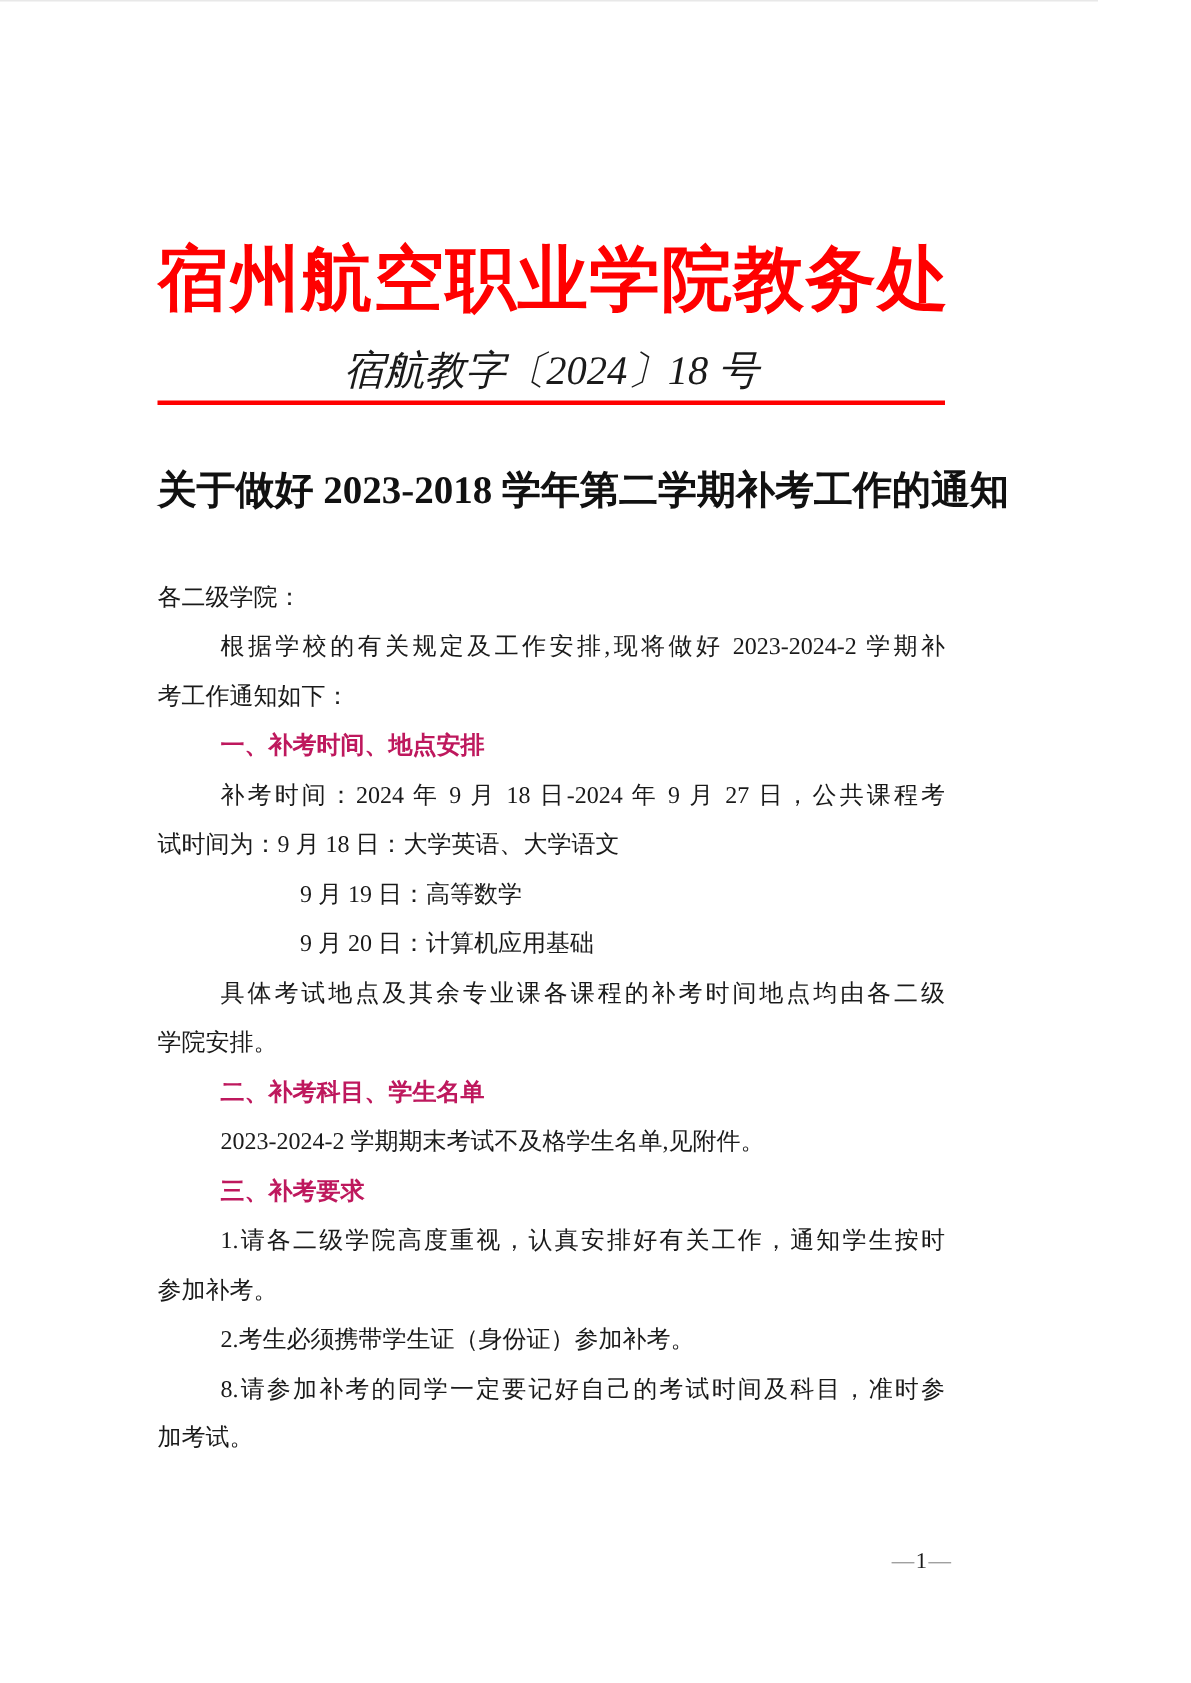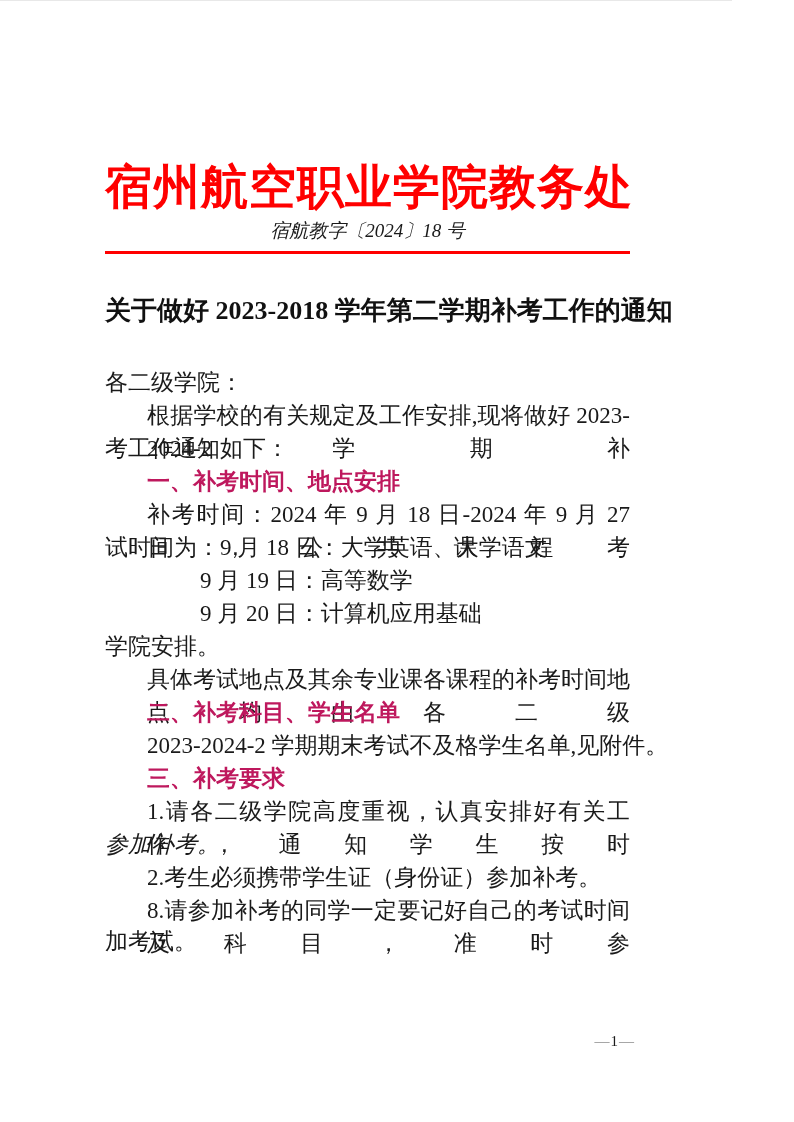--- a/index.html
+++ b/index.html
@@ -19,23 +19,23 @@
   .red-header {
     color: #ff0000;
     font-size: 47px;
     line-height: 56px;
     font-weight: bold;
     text-align: center;
     letter-spacing: 1px;
     white-space: nowrap;
   }
   .doc-number {
-    margin-top: 4px;
+    margin-top: 20px;
     text-align: center;
-    font-size: 19px;
+    font-size: 27px;
     line-height: 24px;
     color: #1a1a1a;
     font-style: italic;
   }
   .red-divider {
     margin-top: 8px;
     border: none;
     border-top: 3px solid #ff0000;
     width: 100%;
   }
@@ -46,21 +46,21 @@
     line-height: 30px;
     font-weight: bold;
     color: #111111;
     white-space: nowrap;
   }
   .body-text {
     margin-top: 40px;
     color: #1a1a1a;
   }
   .body-line {
-    font-size: 23px;
+    font-size: 16px;
     line-height: 33px;
     height: 33px;
     white-space: nowrap;
     color: #1a1a1a;
   }
   .body-line.bold { font-weight: bold; color: #be185d; }
   .body-line.fill {
     white-space: normal;
     text-align: justify;
     text-align-last: justify;
@@ -91,27 +91,27 @@
 
   <div class="body-text" id="body-lines">
       <div class="body-line" style="padding-left: 0px;">各二级学院：</div>
       <div class="body-line fill" style="padding-left: 42px;">根据学校的有关规定及工作安排,现将做好 2023-2024-2 学期补</div>
       <div class="body-line" style="padding-left: 0px;">考工作通知如下：</div>
       <div class="body-line bold" style="padding-left: 42px;">一、补考时间、地点安排</div>
       <div class="body-line fill" style="padding-left: 42px;">补考时间：2024 年 9 月 18 日-2024 年 9 月 27 日，公共课程考</div>
       <div class="body-line" style="padding-left: 0px;">试时间为：9 月 18 日：大学英语、大学语文</div>
       <div class="body-line" style="padding-left: 95px;">9 月 19 日：高等数学</div>
       <div class="body-line" style="padding-left: 95px;">9 月 20 日：计算机应用基础</div>
+      <div class="body-line fill" style="padding-left: 42px;">具体考试地点及其余专业课各课程的补考时间地点均由各二级</div>
       <div class="body-line" style="padding-left: 0px;">学院安排。</div>
-      <div class="body-line fill" style="padding-left: 42px;">具体考试地点及其余专业课各课程的补考时间地点均由各二级</div>
       <div class="body-line bold" style="padding-left: 42px;">二、补考科目、学生名单</div>
       <div class="body-line" style="padding-left: 42px;">2023-2024-2 学期期末考试不及格学生名单,见附件。</div>
       <div class="body-line bold" style="padding-left: 42px;">三、补考要求</div>
       <div class="body-line fill" style="padding-left: 42px;">1.请各二级学院高度重视，认真安排好有关工作，通知学生按时</div>
-      <div class="body-line" style="padding-left: 0px; font-style: italic;">参加补考。</div>
+      <div class="body-line" style="padding-left: 0px;">参加补考。</div>
       <div class="body-line" style="padding-left: 42px;">2.考生必须携带学生证（身份证）参加补考。</div>
       <div class="body-line fill" style="padding-left: 42px;">8.请参加补考的同学一定要记好自己的考试时间及科目，准时参</div>
       <div class="body-line" style="padding-left: 0px; font-family: Liberation Mono, monospace;">加考试。</div>
     </div>
 
   <div class="page-number">
     <span class="dash">—</span><span>1</span><span class="dash">—</span>
   </div>
 
 </div>

